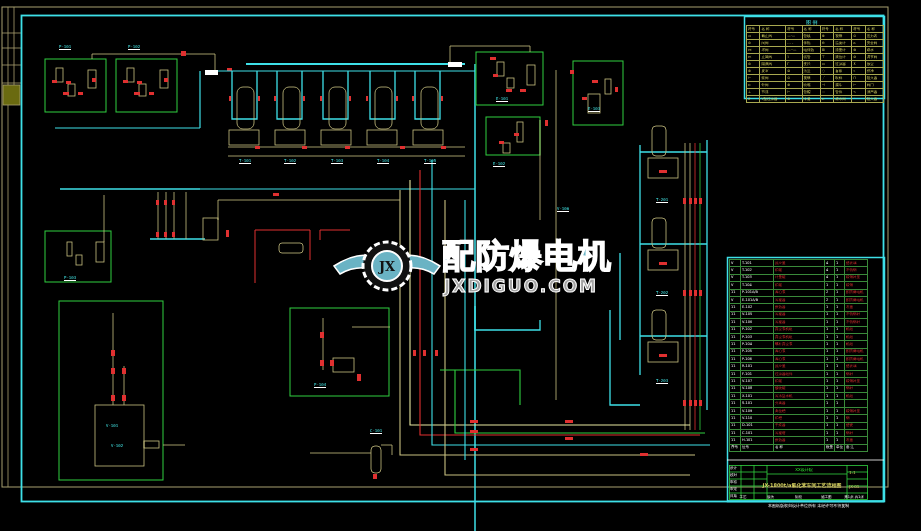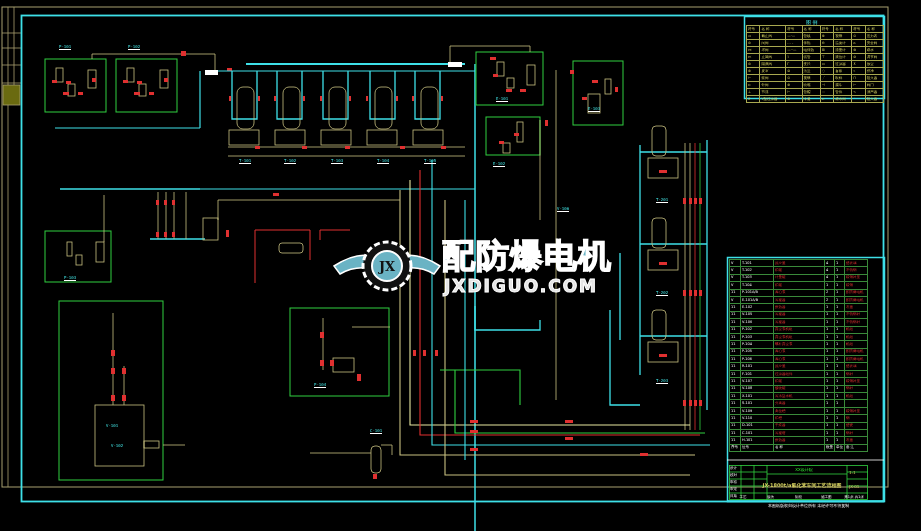--- a/index.html
+++ b/index.html
@@ -21,21 +21,21 @@
   .equip td.q2{color:#fff;width:6px;}
   .equip td.rem{color:#e03030;}
   .titleblk{position:absolute;left:729px;top:465px;width:139px;height:35px;}
   .tb-company{position:absolute;left:40px;top:2px;width:70px;text-align:center;font-size:4px;color:#3f3;}
   .tb-title{position:absolute;left:28px;top:17px;width:90px;text-align:center;font-size:5px;color:#d4d060;font-weight:bold;}
   .tb-scale{position:absolute;left:120px;top:5px;font-size:4px;color:#d4d060;}
   .tb-sheet{position:absolute;left:120px;top:19px;font-size:4px;color:#d4d060;}
   .footer-note{position:absolute;left:768px;top:503px;font-size:4px;color:#fff;}
   .watermark{position:absolute;left:332px;top:230px;width:295px;height:70px;}
   .wm-cn{position:absolute;left:110px;top:4px;font-size:33px;font-weight:bold;color:#6ab3c4;letter-spacing:1px;-webkit-text-stroke:1.5px #fff;font-family:"DejaVu Sans",sans-serif;}
-  .wm-en{position:absolute;left:112px;top:46px;font-size:17px;font-weight:bold;color:#e5e5e5;-webkit-text-stroke:1px #fff;letter-spacing:2px;font-family:"DejaVu Sans",sans-serif;}
+  .wm-en{position:absolute;left:112px;top:46px;font-size:17px;font-weight:bold;color:#a3a3a3;-webkit-text-stroke:1px #fff;letter-spacing:2px;font-family:"DejaVu Sans",sans-serif;}
 </style>
 </head>
 <body>
 
 <svg id="canvas" viewBox="0 0 921 531" xmlns="http://www.w3.org/2000/svg">
 
   <rect x="2" y="7" width="886" height="480" fill="none" stroke="#a8a070" stroke-width="1"></rect>
 
   <g stroke="#a8a070" stroke-width="0.8" fill="none">
     <line x1="8" y1="7" x2="8" y2="487"></line>

